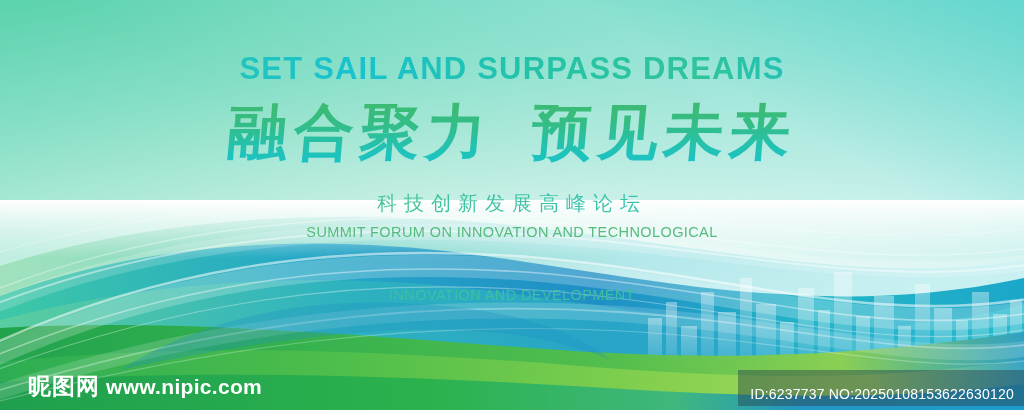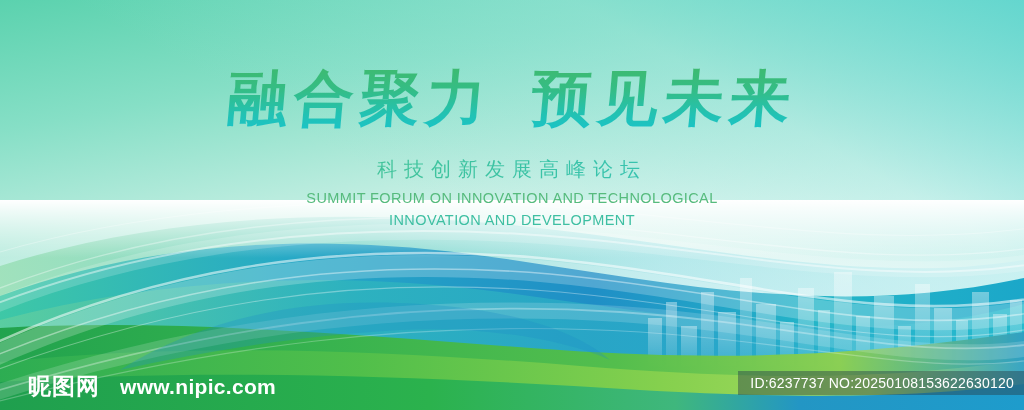--- a/index.html
+++ b/index.html
@@ -48,43 +48,43 @@
     font-size:20px; letter-spacing:7px; font-weight:normal;
     font-family:"DejaVu Sans","Liberation Sans",sans-serif;
     background:linear-gradient(90deg,#5ec27f 0%, #3fc39c 40%, #35c3b5 70%, #4cc39a 100%);
     -webkit-background-clip:text; background-clip:text;
     color:transparent; -webkit-text-fill-color:transparent;
   }
   .subtitle-en{
     margin-top:5px; font-size:14.5px; letter-spacing:.4px; line-height:1.5;
     color:#56bb7d;
   }
-  .subtitle-en .line2{ color:#3ebfa2; }
+  .subtitle-en .line2{ color:#3ebfa2;margin-top:41px; }
 
   
   .art{ position:absolute; left:0; bottom:0; width:1024px; height:210px; z-index:5; }
   .art svg{ display:block; width:1024px; height:210px; }
 
   
   .watermark{
     position:absolute; left:28px; bottom:8px; z-index:20;
-    display:flex; align-items:baseline; gap:20px;
+    display:flex; align-items:baseline; gap:6px;
     color:#ffffff;
   }
   .watermark .wm-cn{
     font-size:23px; font-weight:bold; letter-spacing:1px;
     font-family:"DejaVu Sans","Liberation Sans",sans-serif;
   }
   .watermark .wm-url{ font-size:21px; font-weight:bold; letter-spacing:.3px; }
 
   .idbadge{
-    position:absolute; right:0px; bottom:15px; z-index:20;
+    position:absolute; right:0px; bottom:4px; z-index:20;
     background:rgba(40,62,74,.45);
     color:#fff; font-size:14px; letter-spacing:.2px;
-    padding:4px 10px 4px 12px;
+    padding:16px 10px 4px 12px;
     white-space:nowrap;
   }
 </style>
 </head>
 <body>
 
 <div class="banner">
 
   <div class="bg-tint"></div>
 
@@ -198,20 +198,21 @@
         <path d="M-20,104 C130,40 310,16 510,26 C710,36 870,80 1044,52 L1044,68 C870,96 710,52 510,42 C310,32 130,56 -20,120 Z" fill="#ffffff" opacity=".18"></path>
 
         <path d="M120,170 C200,120 300,96 420,104 C520,110 580,134 610,160 C560,138 480,126 400,130 C300,136 210,150 120,170 Z" fill="#1f8fc6" opacity=".30"></path>
 
         <rect x="0" y="0" width="1024" height="58" fill="url(#gFadeTop)"></rect>
       </g>
     </svg>
   </div>
 
   <div class="text-block">
+    <div class="headline-en">SET SAIL AND SURPASS DREAMS</div>
     <div class="headline-cn">
       <span>融合聚力</span><span class="gap"></span><span>预见未来</span>
     </div>
     <div class="subtitle-cn">科技创新发展高峰论坛</div>
     <div class="subtitle-en">
       <div>SUMMIT FORUM ON INNOVATION AND TECHNOLOGICAL</div>
       <div class="line2">INNOVATION AND DEVELOPMENT</div>
     </div>
   </div>
 

